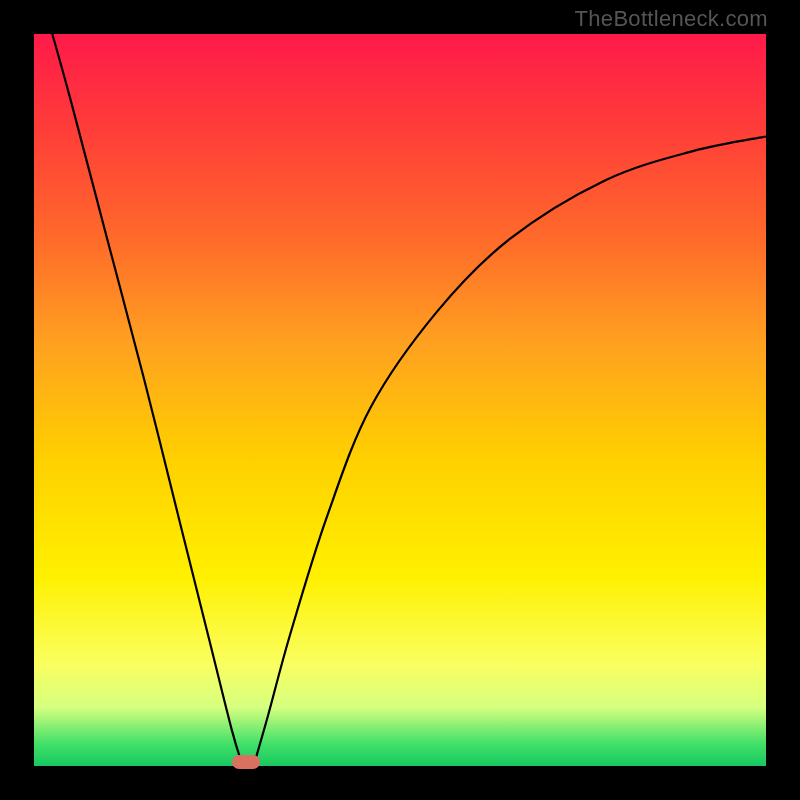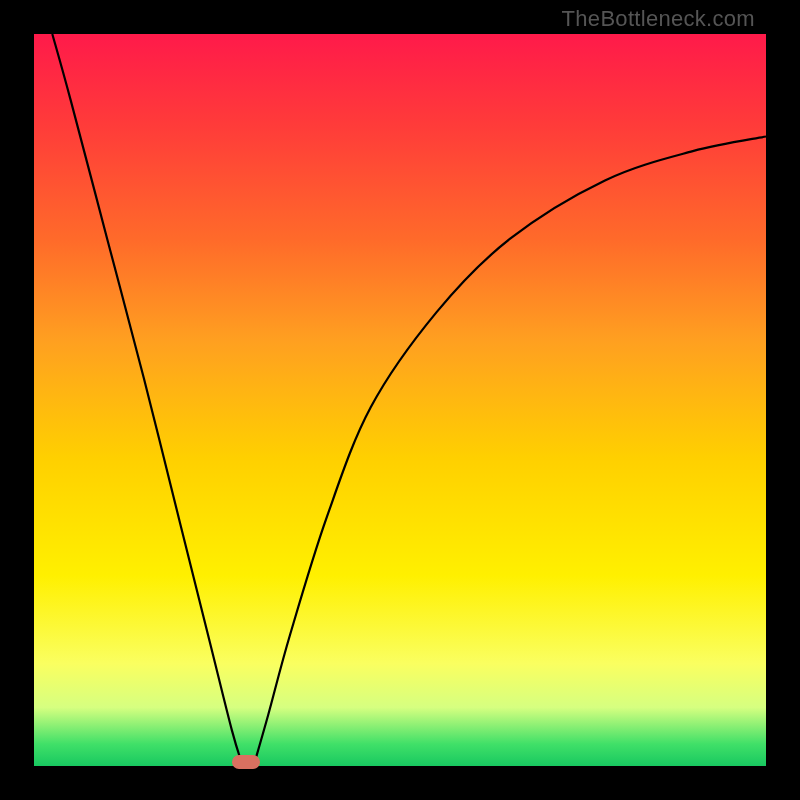--- a/index.html
+++ b/index.html
@@ -19,21 +19,21 @@
       #ffd000 58%,
       #fff000 74%,
       #faff60 86%,
       #d6ff80 92%,
       #40e068 97%,
       #18c860 100%);
   }
   .watermark {
     position: absolute;
     top: 6px;
-    right: 45px;
+    right: 32px;
     color: #555;
     font-size: 22px;
     font-weight: 500;
     letter-spacing: 0.3px;
   }
   svg.curve {
     position: absolute;
     left: 34px;
     top: 34px;
     width: 732px;

